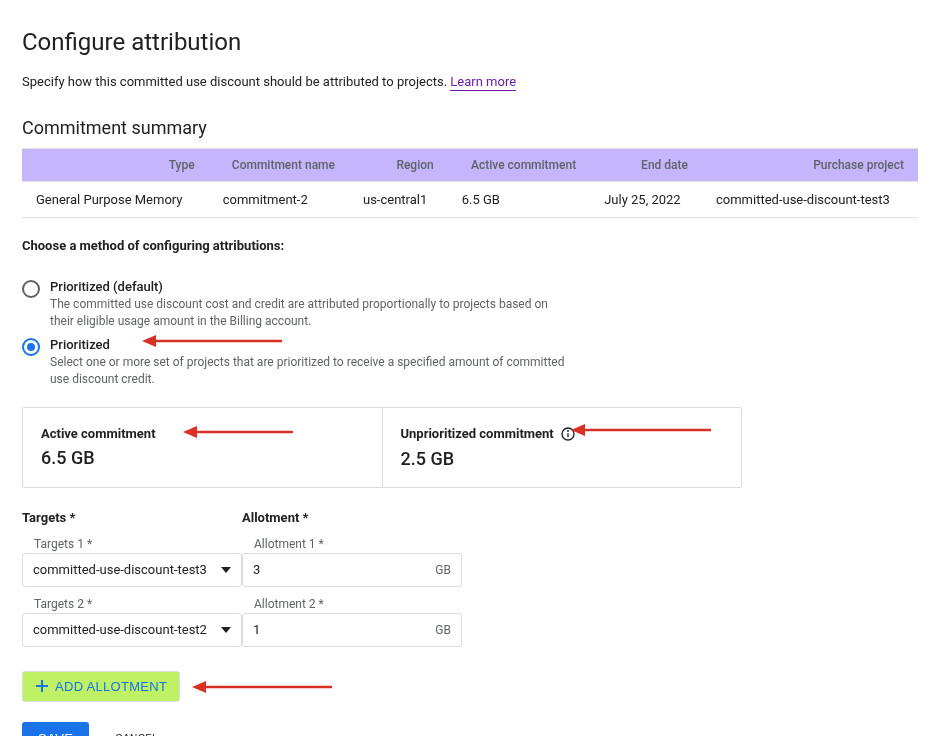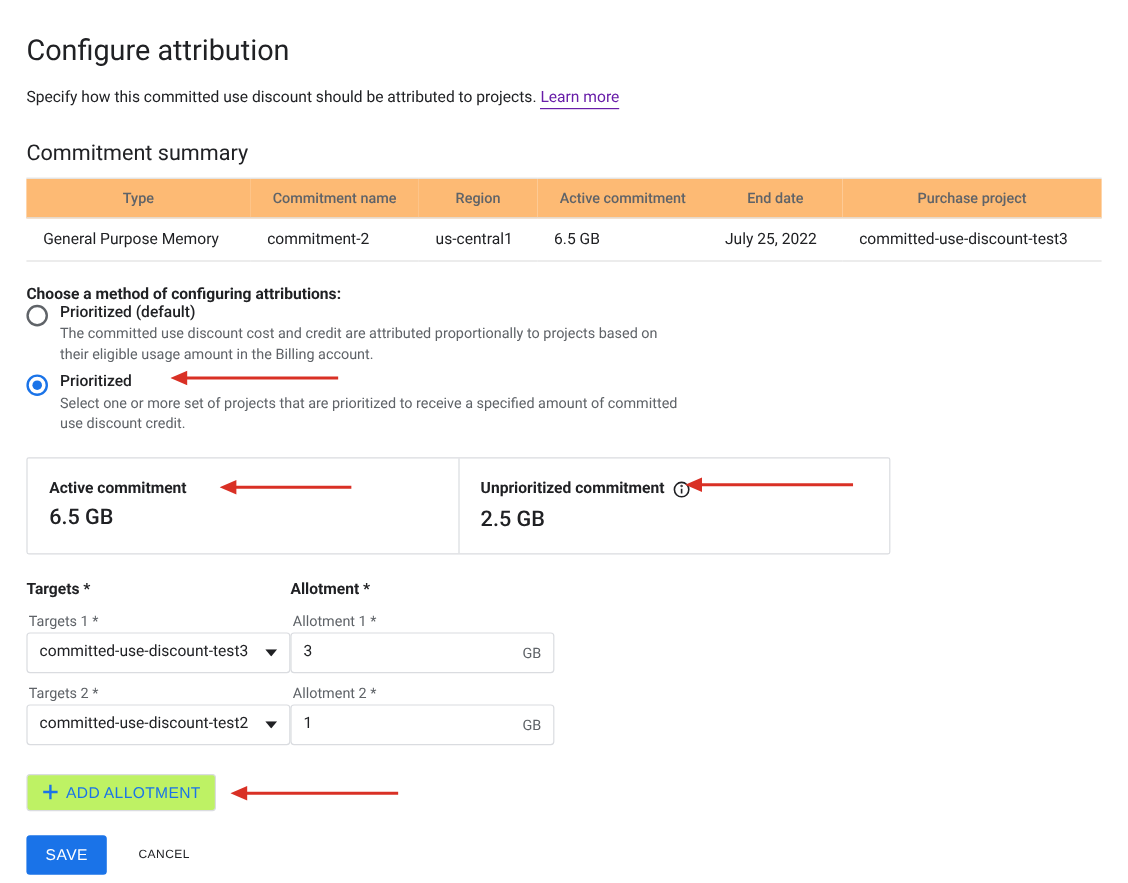--- a/index.html
+++ b/index.html
@@ -35,37 +35,37 @@
     color: #202124;
   }
   table.summary {
     width: 100%;
     border-collapse: collapse;
     font-size: 13px;
     border-bottom: 1px solid #e0e0e0;
     margin-bottom: 20px;
   }
   table.summary thead th {
-    text-align: center;
+    text-align: right;
     font-weight: 500;
     color: #5f6368;
-    background: #fdba74;
+    background: #c4b5fd;
     border-top: 1px solid #e0e0e0;
     border-bottom: 1px solid #e0e0e0;
     padding: 9px 14px;
     font-size: 12px;
   }
   table.summary tbody td {
     padding: 10px 14px;
     color: #202124;
   }
   .method-label {
     font-size: 13px;
     font-weight: 700;
-    margin-bottom: 0;
+    margin-bottom: 26px;
     color: #202124;
   }
   .radio-row {
     display: flex;
     align-items: flex-start;
     gap: 10px;
     margin-bottom: 6px;
   }
   .radio-outer {
     width: 18px;
@@ -138,21 +138,21 @@
   }
   .col-label {
     font-size: 13px;
     font-weight: 700;
     margin-bottom: 12px;
   }
   .field-label {
     font-size: 12px;
     color: #5f6368;
     margin-bottom: 2px;
-    margin-left: 2px;
+    margin-left: 12px;
   }
   .select-box, .input-box {
     width: 220px;
     height: 34px;
     border: 1px solid #dadce0;
     border-radius: 3px;
     padding: 0 10px;
     font-size: 13px;
     color: #202124;
     background: #fff;

